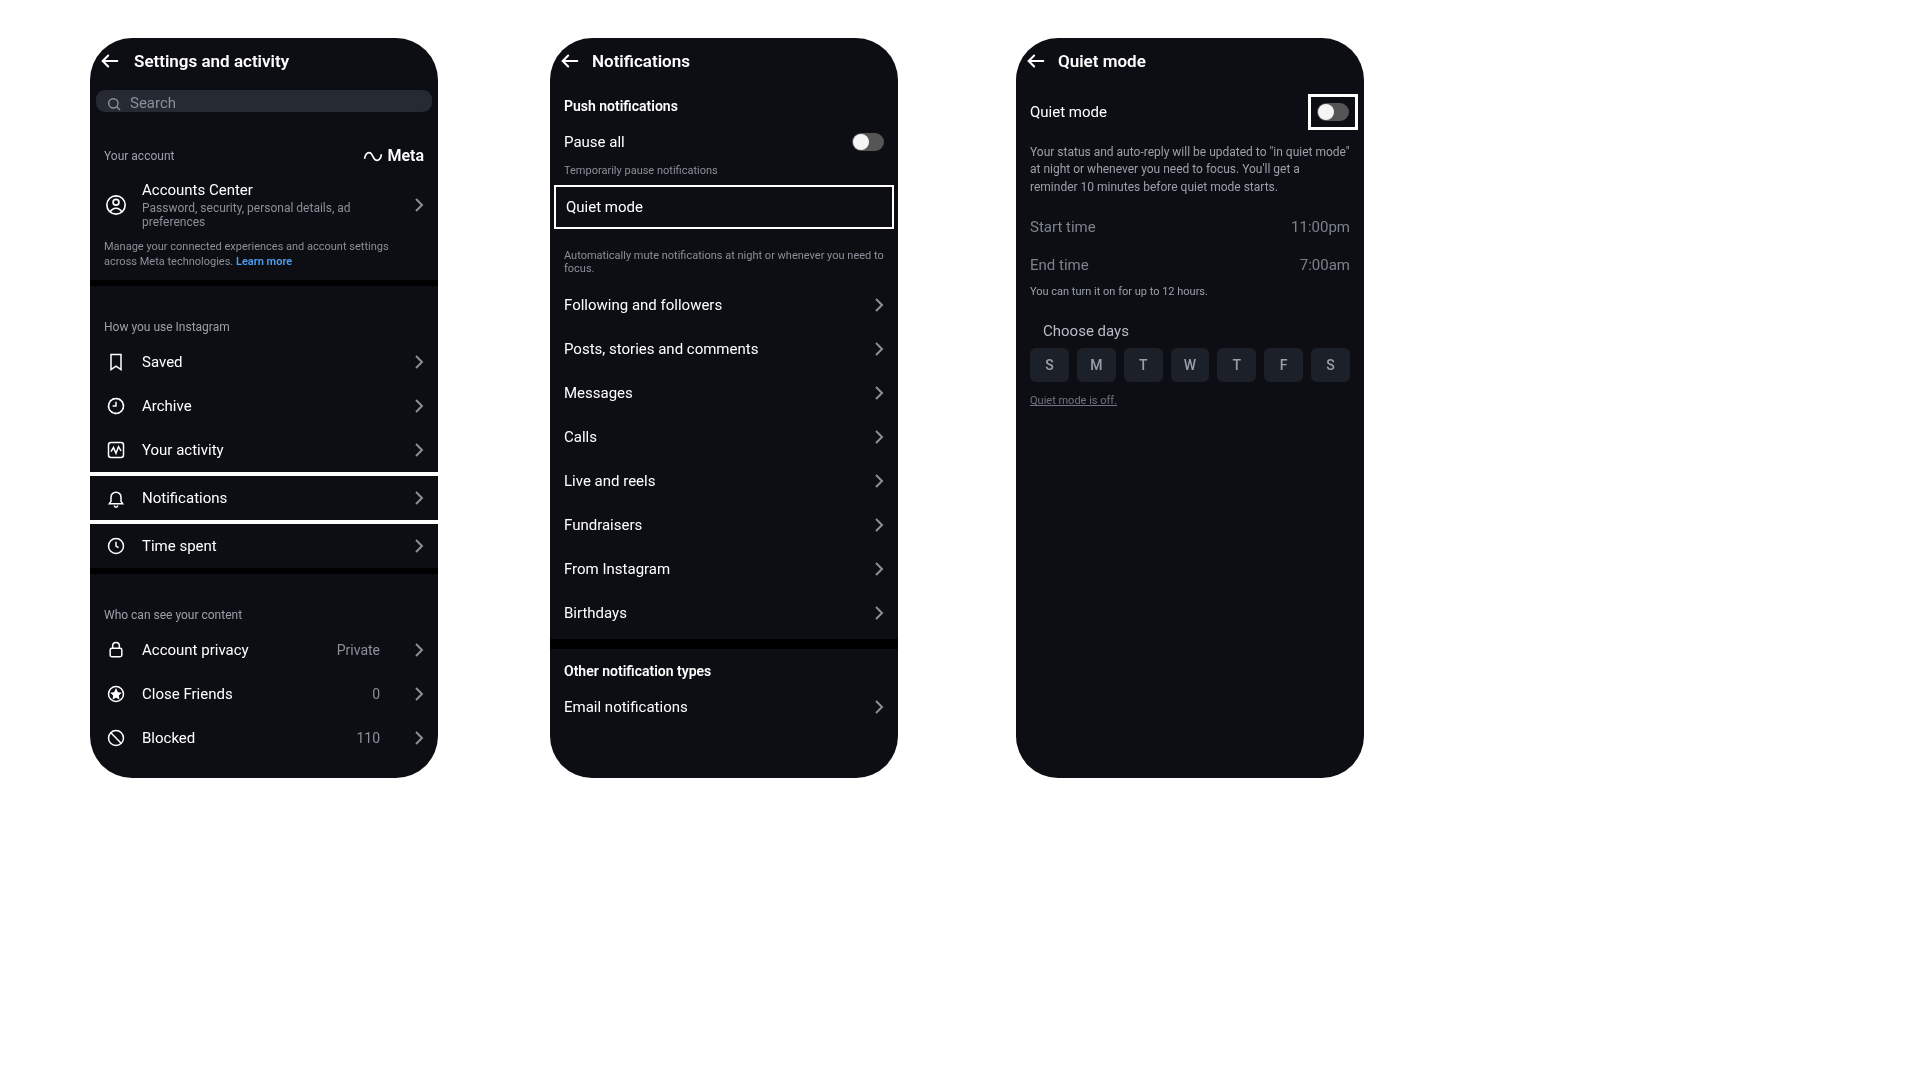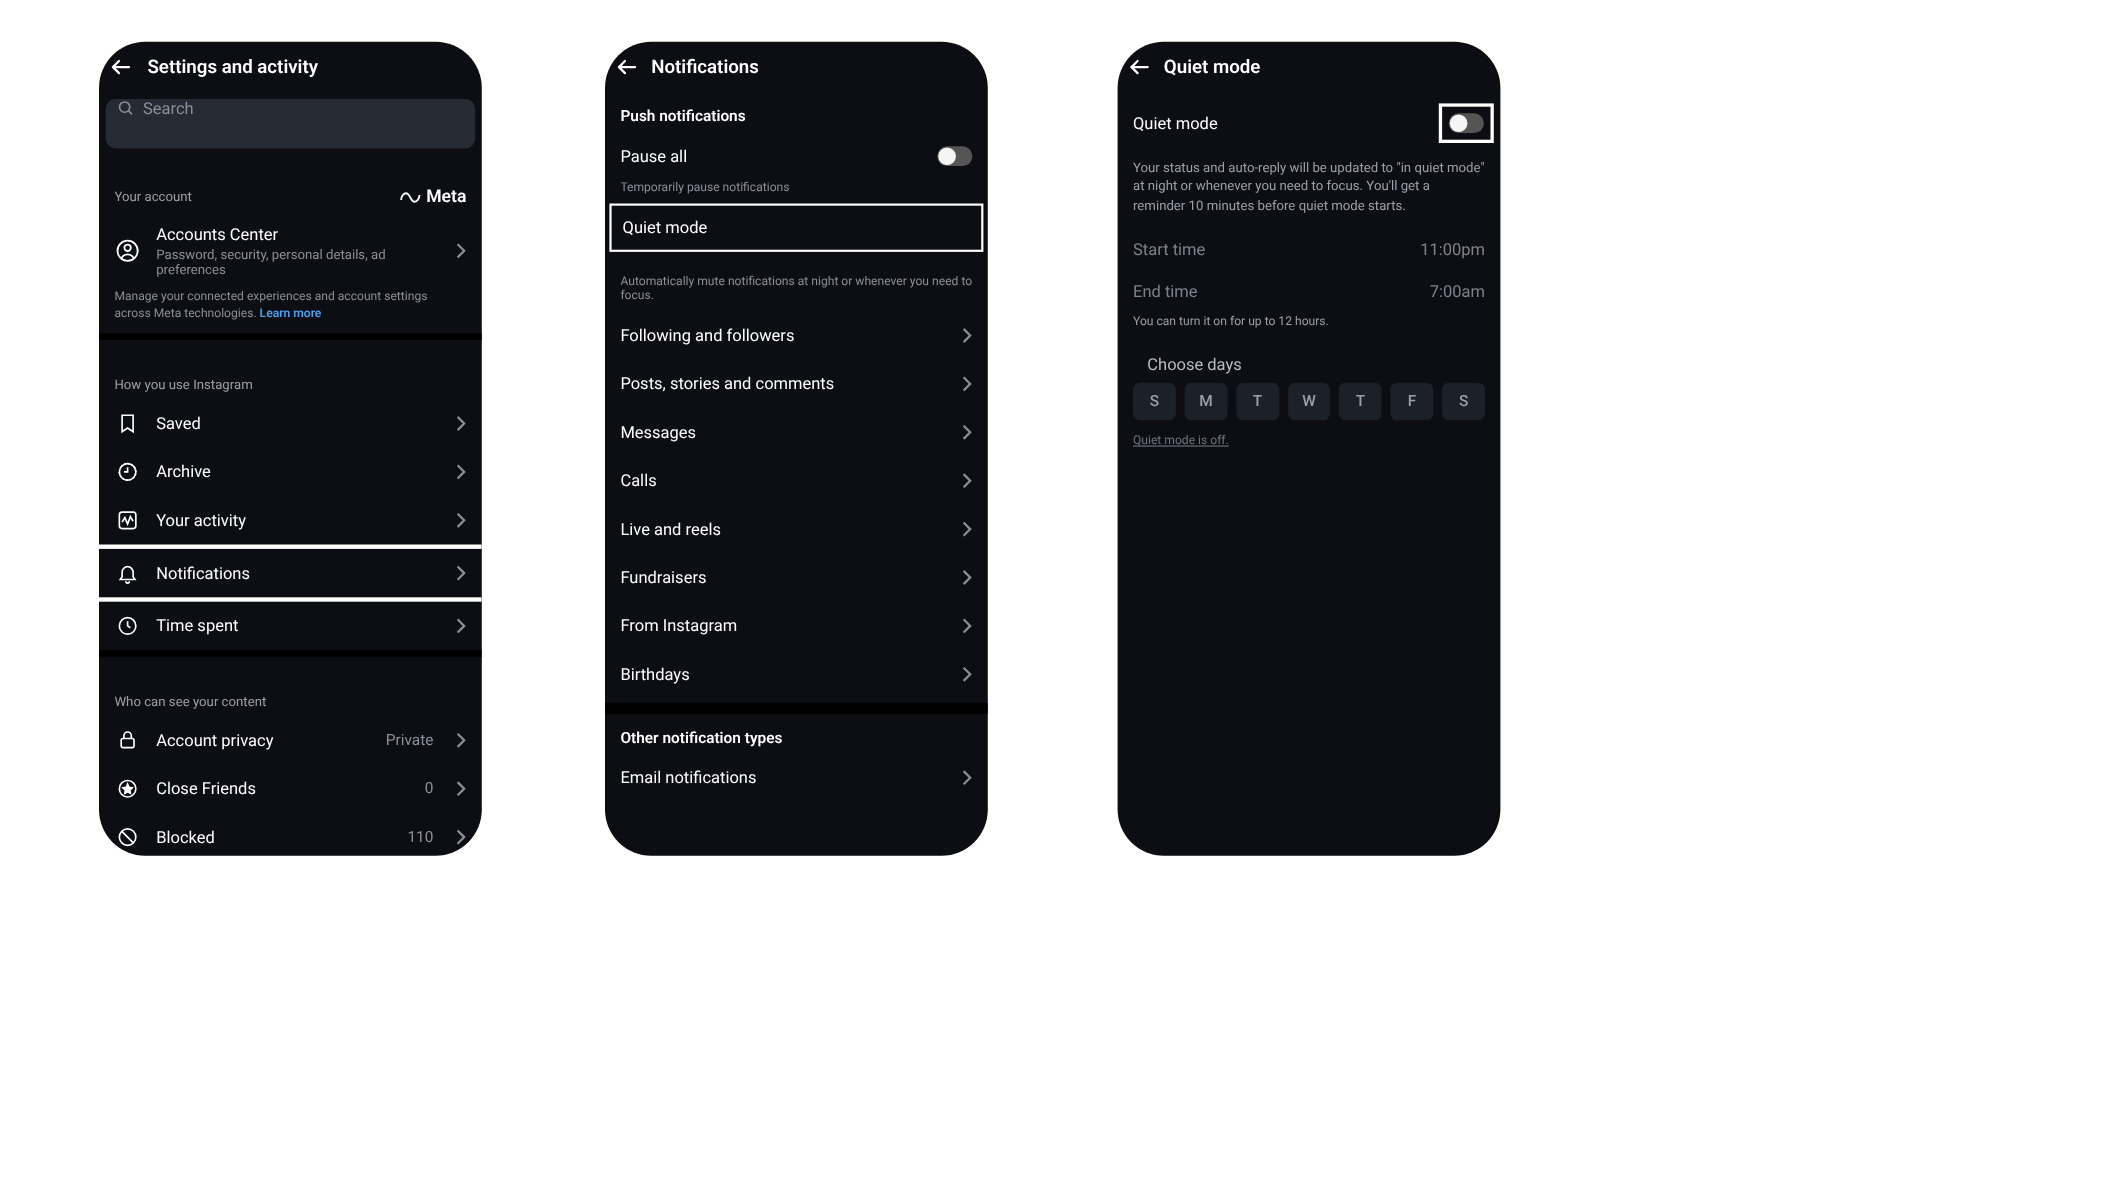--- a/index.html
+++ b/index.html
@@ -45,23 +45,23 @@
   .hdr .spacer { width: 28px; }
 
   
   .phone1 .hdr .title { text-align: left; padding-left: 10px; font-size: 17px; }
 
   
   .search {
     margin: 6px 6px 12px 6px;
     background: #262a33;
     border-radius: 9px;
-    height: 45px;
+    height: 22px;
     display: flex;
-    align-items: flex-start;
+    align-items: flex-end;
     padding: 0 10px;
     gap: 8px;
     color: #8a8f99;
     font-size: 15px;
   }
 
   .section-head {
     display: flex;
     justify-content: space-between;
     align-items: center;
@@ -82,21 +82,21 @@
     min-height: 44px;
   }
   .row .icon {
     width: 24px; height: 24px; flex-shrink:0;
     display:flex; align-items:center; justify-content:center;
     color:#fff;
   }
   .row .labels { flex:1; display:flex; flex-direction:column; }
   .row .label { font-size:15px; color:#fff; }
   .row .sub { font-size:12px; color:#8a8f99; margin-top:2px; }
-  .row .trail { color:#8a8f99; font-size:14px; margin-right:6px; }
+  .row .trail { color:#8a8f99; font-size:14px; margin-right:20px; }
   .row .chev { color:#8a8f99; }
   .desc {
     font-size: 11px;
     color: #8a8f99;
     padding: 0 14px 10px 14px;
     line-height:1.4;
   }
   .desc a { color:#4c9ff0; text-decoration:none; font-weight:600; }
 
   .divider { height: 6px; background:#000; width:100%; }

